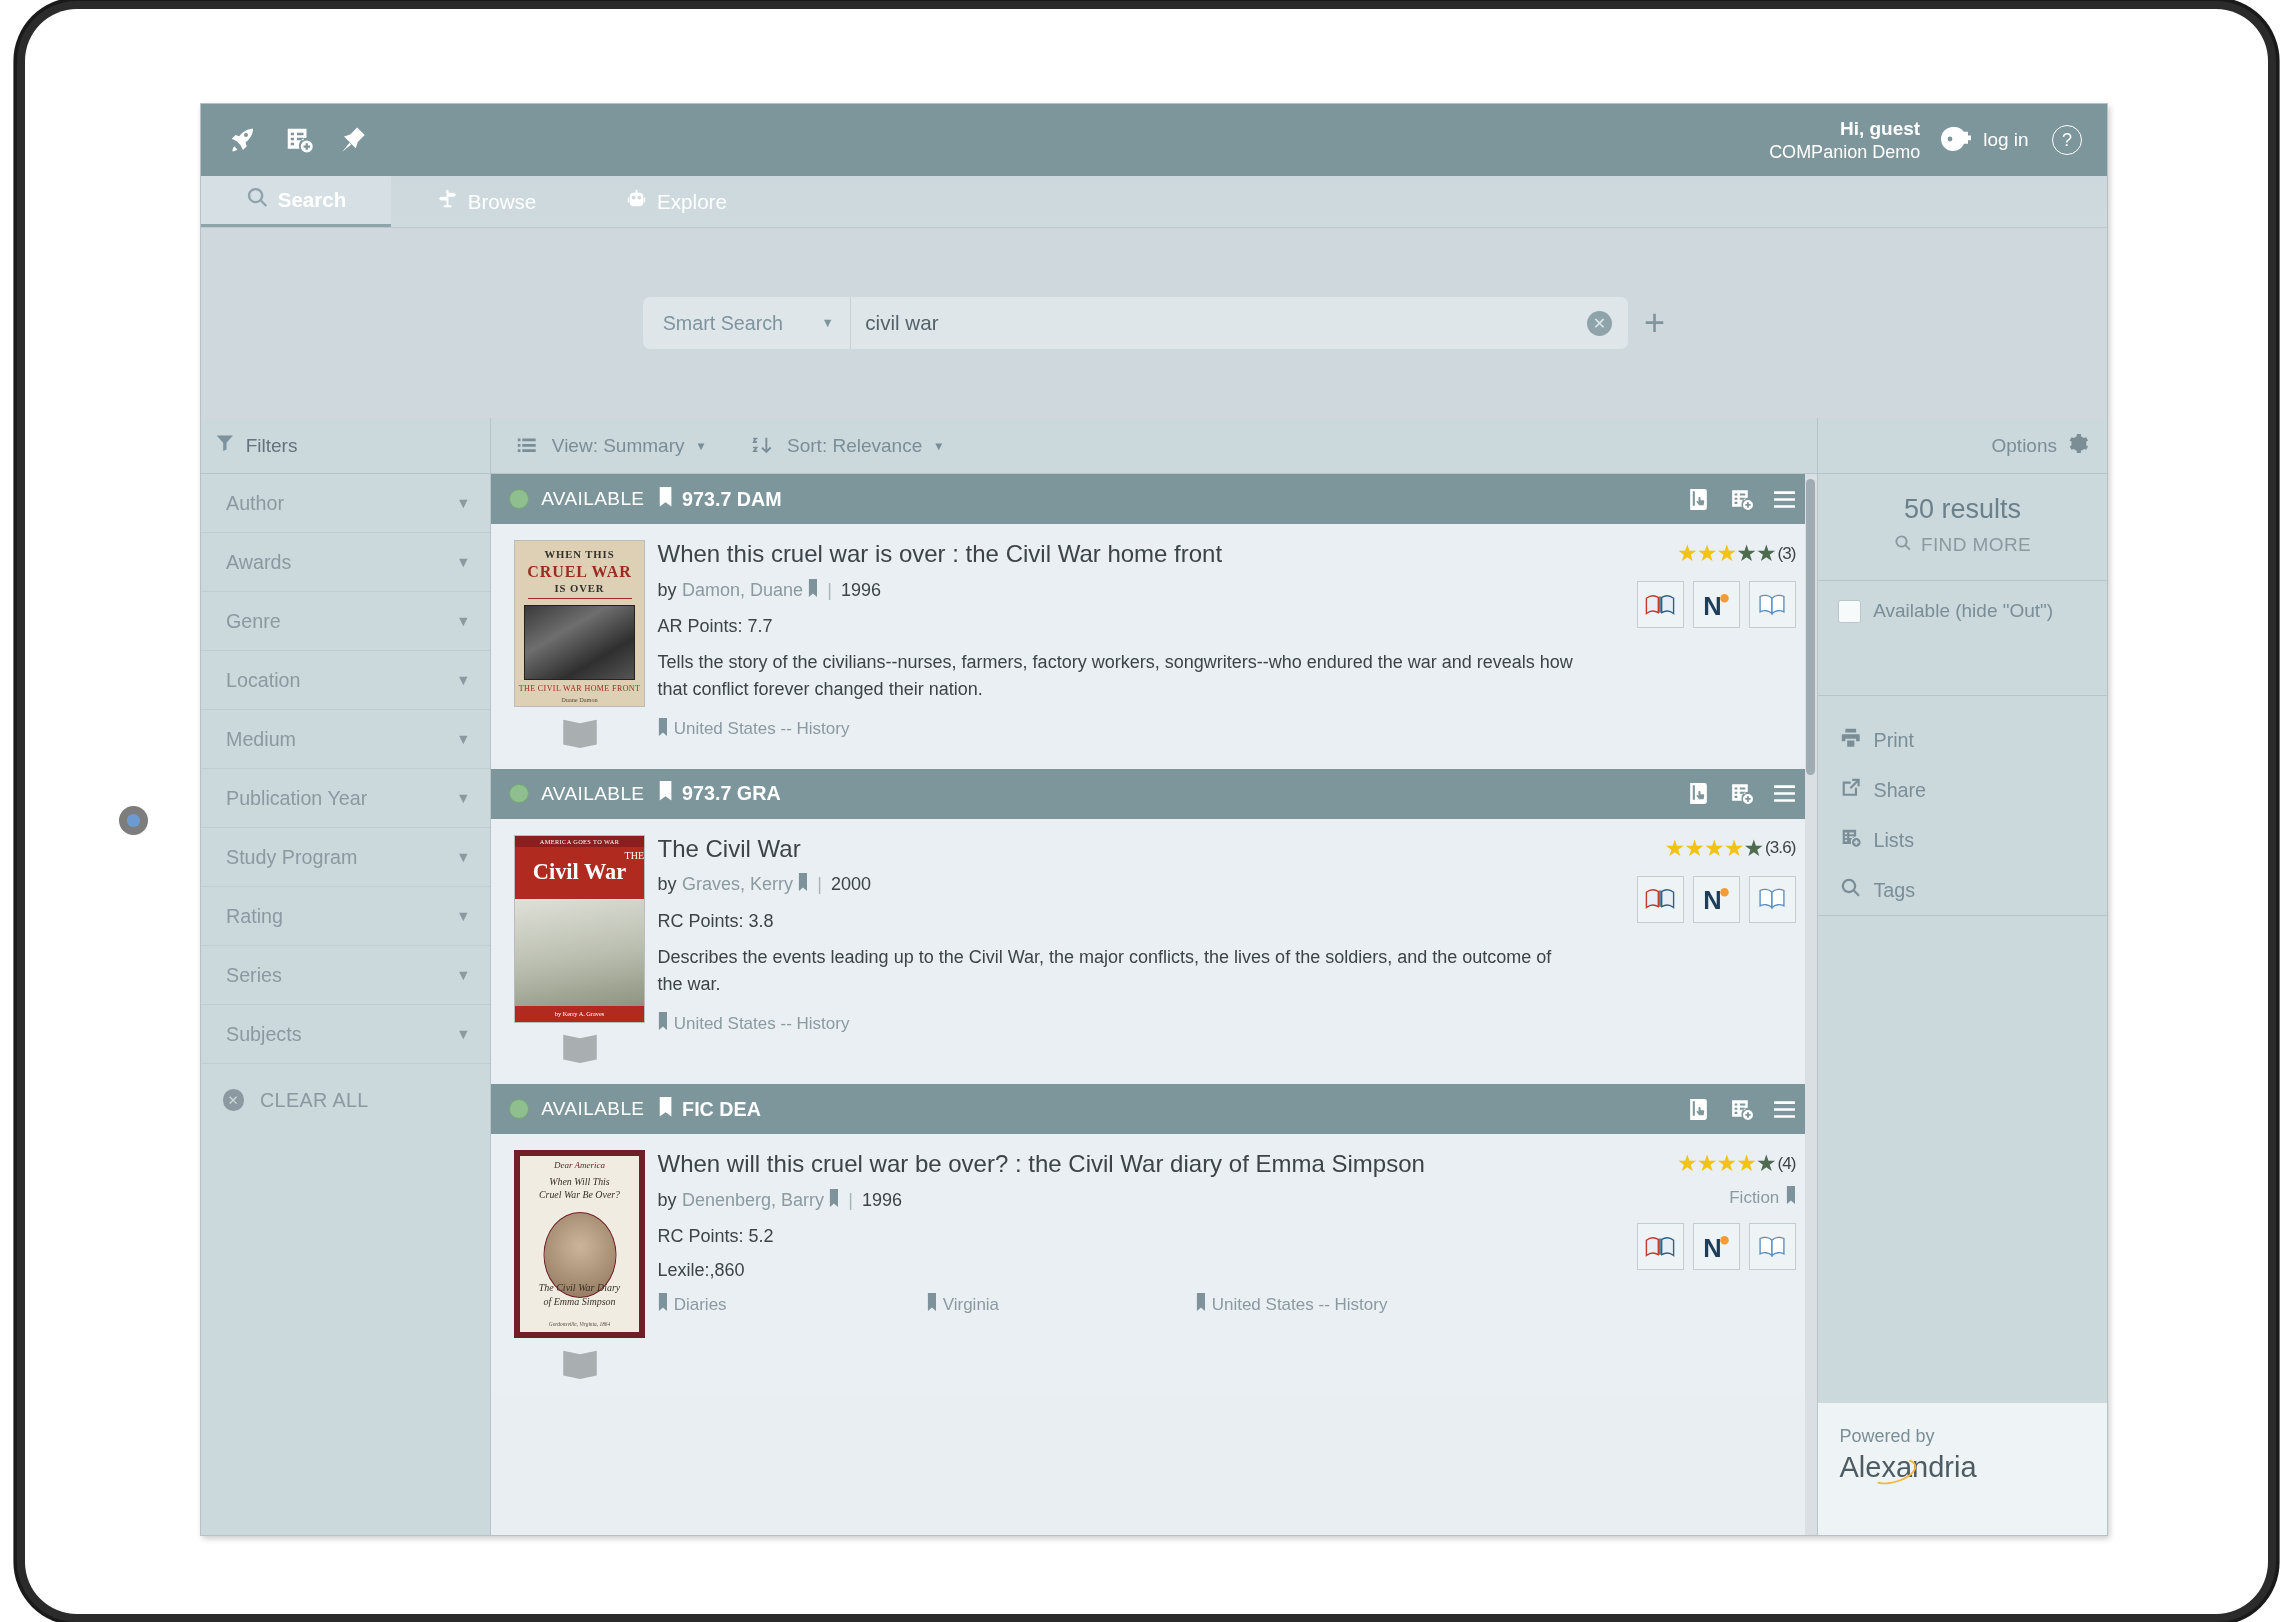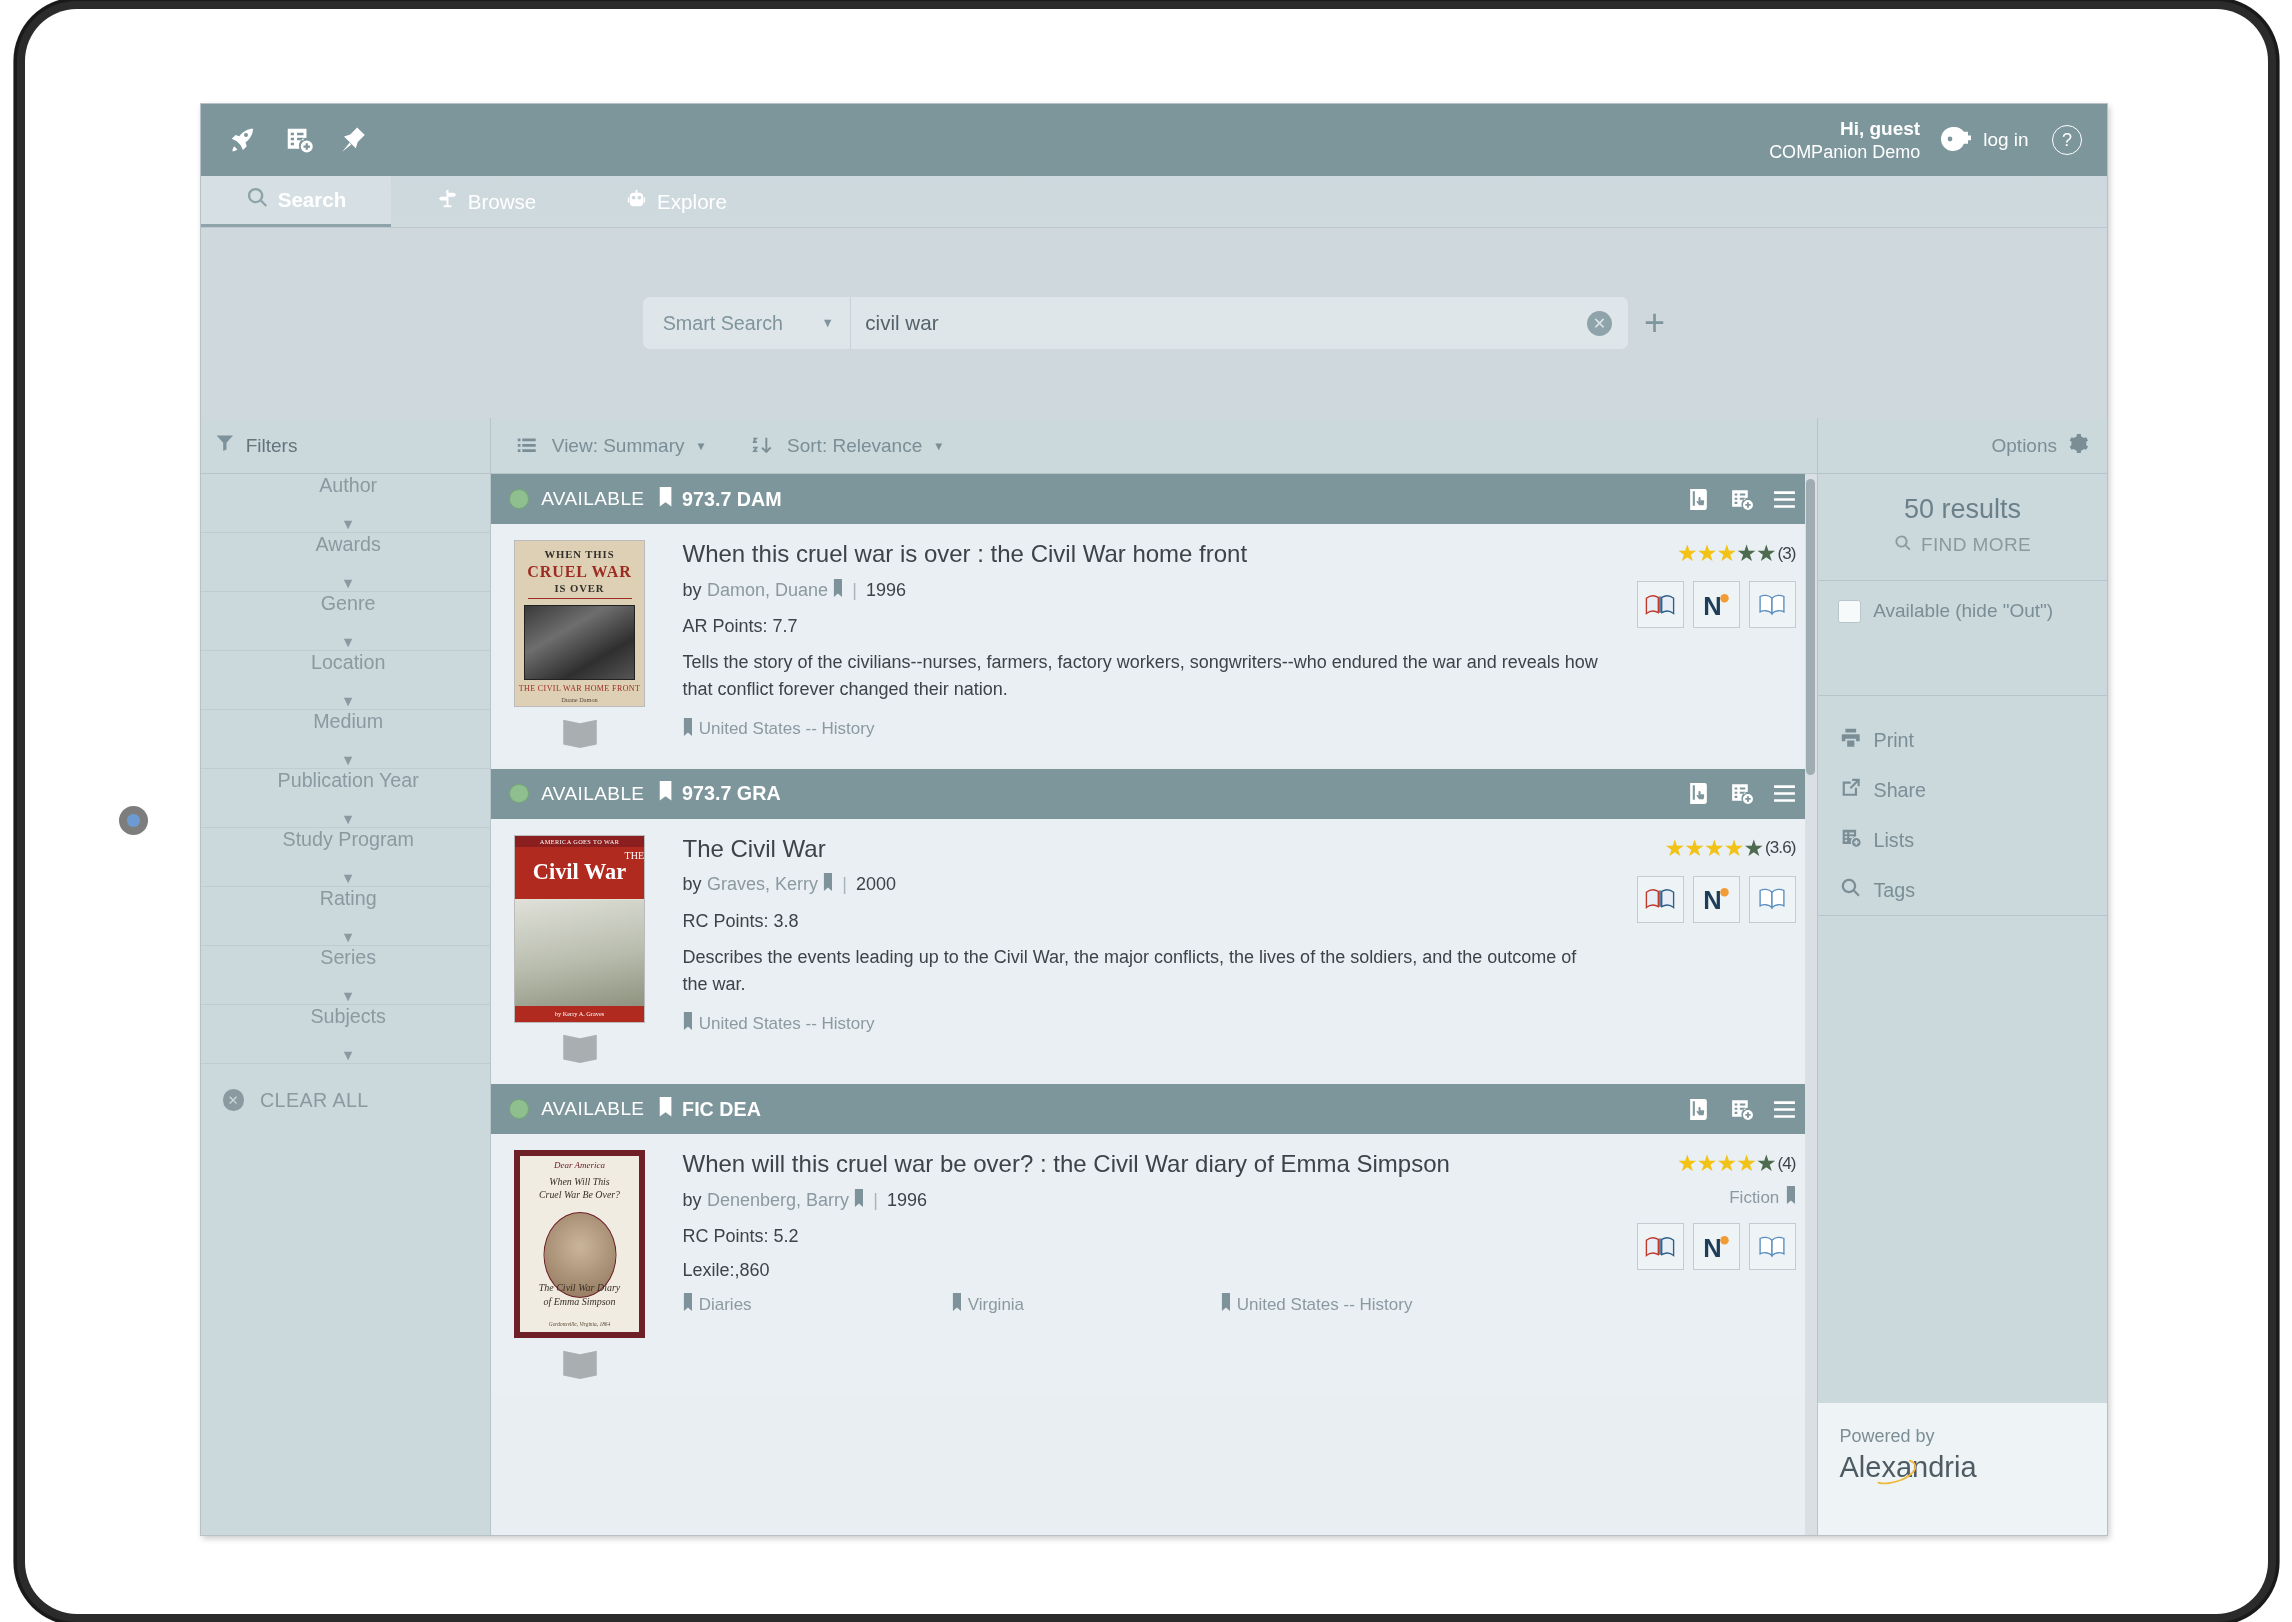--- a/index.html
+++ b/index.html
@@ -169,21 +169,20 @@
   }
   #filters-header svg { width: 19.7px; height: 19.7px; fill: #7d929a; }
   .filter-item {
     height: 59px;
     display: flex; align-items: center; justify-content: space-between;
     padding: 0 19.7px 0 25px;
     color: #8b9aa1;
     font-size: 19.7px;
     border-bottom: 0.9px solid #bfccd1;
     cursor: pointer;
-    flex-direction: column;
   }
   .filter-item .chev { font-size: 14.3px; color: #8b9aa1; }
   #clear-all {
     height: 72px;
     display: flex; align-items: center; gap: 16px;
     padding-left: 21.5px;
     color: #8b9aa1;
     font-size: 19.7px;
     letter-spacing: 0.4px;
     cursor: pointer;
@@ -253,21 +252,21 @@
   .cover {
     width: 131px; height: 167px;
     border: 0.9px solid #bbb;
     overflow: hidden;
     position: relative;
   }
   .cover.tall { height: 188px; }
   .medium-icon { margin-top: 10.7px; }
   .medium-icon svg { width: 38px; height: 30px; fill: #a9aeb0; }
 
-  .info-col { flex: 1; padding-left: 36px; min-width: 0; }
+  .info-col { flex: 1; padding-left: 11px; min-width: 0; }
   .book-title {
     font-size: 24px; color: #3c4449; margin-bottom: 10.7px;
     font-weight: normal;
   }
   .byline { font-size: 18px; color:#3c4449; margin-bottom: 14.3px; display:flex; align-items:center; gap:5.4px; }
   .byline .author { color:#8b9aa1; }
   .byline svg { width: 9.9px; height: 18px; fill:#7d929a; }
   .byline .sep { color:#aab5ba; margin:0 3.6px; }
   .points { font-size: 18px; color:#3c4449; margin-bottom: 12.5px; }
   .summary { font-size: 18px; color:#3c4449; line-height: 1.5; margin-bottom: 14.3px; max-width: 922px; }

